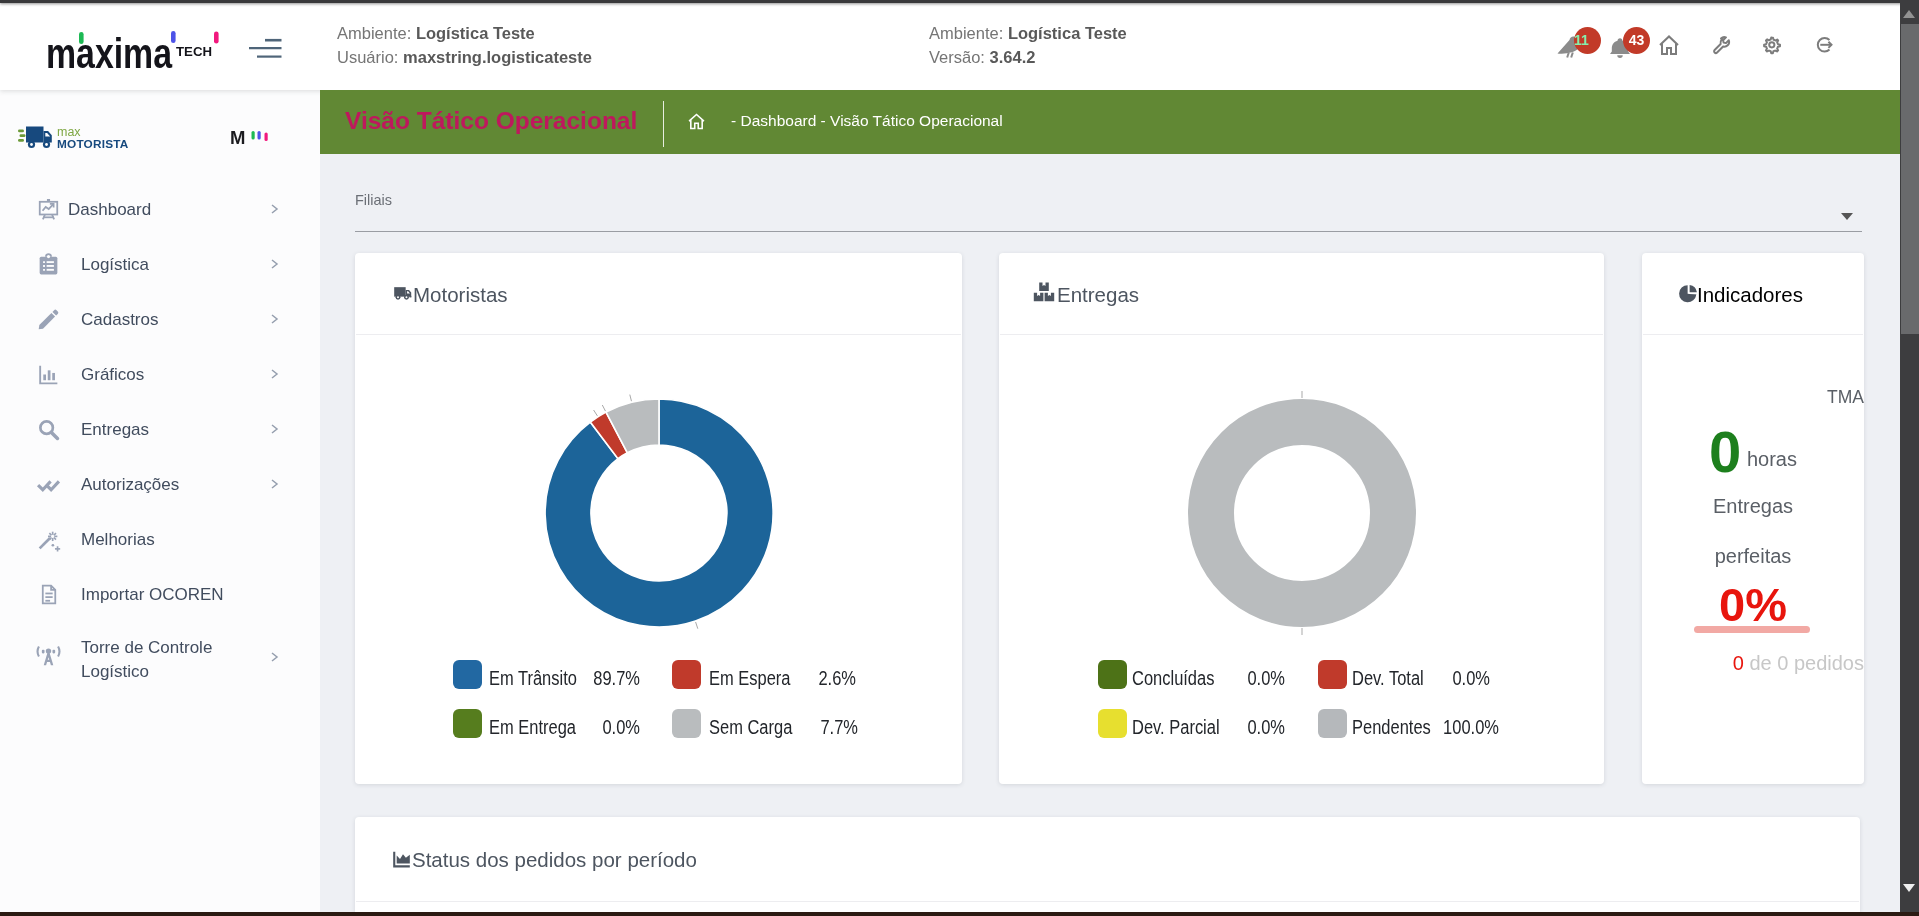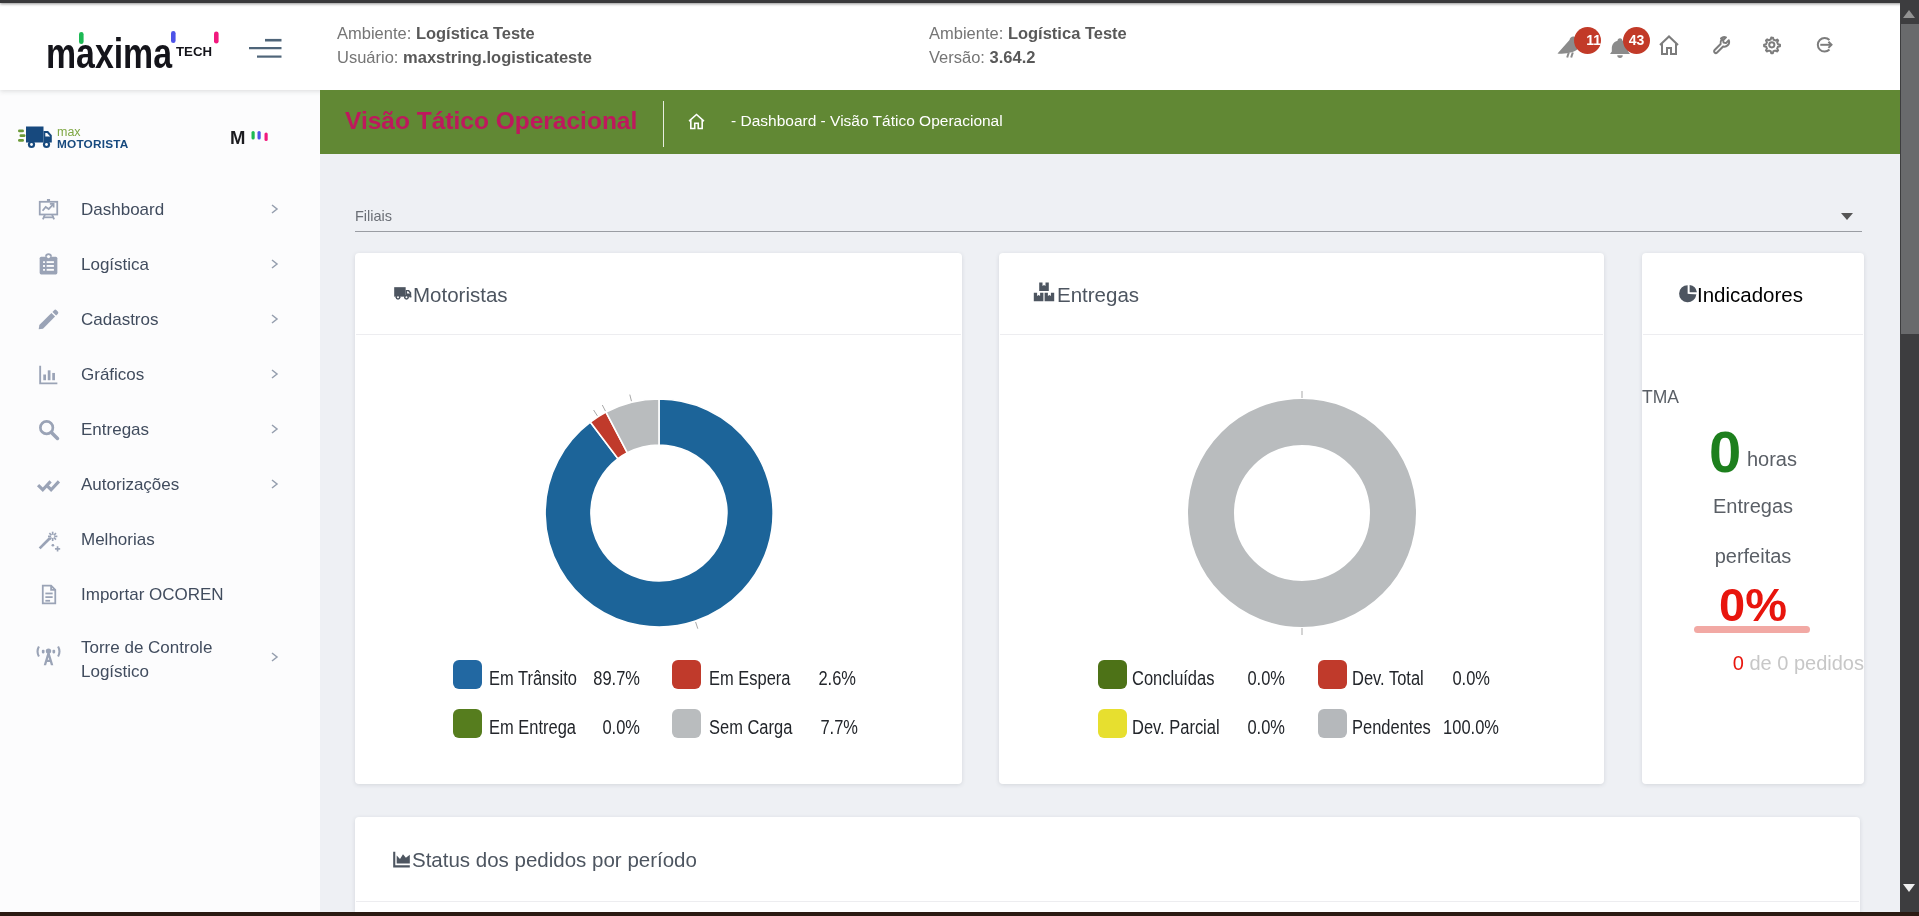--- a/index.html
+++ b/index.html
@@ -50,21 +50,21 @@
     <circle cx="228" cy="18" r="4.2"></circle>
     <path d="M228,6.5 l2,0 l0.8,3.4 a8.6,8.6 0 0 1 2.9,1.2 l3,-1.6 l1.5,1.5 l-1.6,3 a8.6,8.6 0 0 1 1.2,2.9 l3.4,0.8 l0,2.6 l-3.4,0.8 a8.6,8.6 0 0 1 -1.2,2.9 l1.6,3 l-1.8,1.8 l-3,-1.6 a8.6,8.6 0 0 1 -2.9,1.2 l-0.8,3.4 l-2.6,0 l-0.8,-3.4 a8.6,8.6 0 0 1 -2.9,-1.2 l-3,1.6 l-1.8,-1.8 l1.6,-3 a8.6,8.6 0 0 1 -1.2,-2.9 l-3.4,-0.8 l0,-2.6 l3.4,-0.8 a8.6,8.6 0 0 1 1.2,-2.9 l-1.6,-3 l1.8,-1.8 l3,1.6 a8.6,8.6 0 0 1 2.9,-1.2 l0.8,-3.4 Z" stroke-linejoin="round"></path>
   </g>
 
   <g transform="translate(81.32,2.56) scale(0.68)">
       <path d="M285.5,11 a10,10 0 1 0 0,14" fill="none" stroke="#7c7c7c" stroke-width="2.9"></path>
       <line x1="272" y1="18" x2="288" y2="18" stroke="#7c7c7c" stroke-width="2.9"></line>
       <path d="M284,13.5 L288.5,18 L284,22.5" fill="none" stroke="#7c7c7c" stroke-width="2.9"></path>
     </g>
 </svg>
-<div class="abs" style="left:1574px;top:27px;width:27px;height:27px;border-radius:50%;background:#c23a28;color:#ffffff;font-size:14px;font-weight:bold;text-align:right;line-height:27px;z-index:7">11</div>
+<div class="abs" style="left:1574px;top:27px;width:27px;height:27px;border-radius:50%;background:#c23a28;color:#86efac;font-size:14px;font-weight:bold;text-align:left;line-height:27px;z-index:7">11</div>
 <div class="abs" style="left:1623px;top:27px;width:27px;height:27px;border-radius:50%;background:#c23a28;color:#fff;font-size:14px;font-weight:bold;text-align:center;line-height:27px;z-index:7">43</div>
 
 <div class="abs" style="left:0;top:90px;width:320px;height:822px;background:#fcfcfd;z-index:4"></div>
 
 <svg class="abs" style="left:16px;top:120px;z-index:6" width="180" height="34" viewBox="0 0 180 34">
   <g fill="#6c9a38">
     <rect x="2" y="9.5" width="6" height="2.8" rx="1.4"></rect>
     <rect x="3.5" y="14.3" width="6" height="2.8" rx="1.4"></rect>
     <rect x="2" y="19" width="6" height="2.8" rx="1.4"></rect>
   </g>
@@ -91,21 +91,21 @@
       <g fill="none" stroke="#9aa3b6" stroke-width="1.7">
         <rect x="3.6" y="4.6" width="16.8" height="12.2"></rect>
         <line x1="10.5" y1="3" x2="13.5" y2="3" stroke-width="2.2"></line>
         <polyline points="6.3,13.2 9.3,9.6 12.2,11.6 16.6,6.8"></polyline>
         <polyline points="13.3,6.5 16.9,6.5 16.9,10.1"></polyline>
         <line x1="8.6" y1="16.8" x2="6.6" y2="21.4"></line>
         <line x1="15.4" y1="16.8" x2="17.4" y2="21.4"></line>
         <line x1="6.9" y1="19.5" x2="17.1" y2="19.5"></line>
       </g>
     </svg>
-<div class="abs" style="left:81px;top:200px;z-index:6">Dashboard</div>
+<div class="abs" style="left:68px;top:200px;z-index:6">Dashboard</div>
     <svg class="abs ch" style="left:268px;top:203px" width="12" height="12" viewBox="0 0 12 12">
       <polyline points="4,2 9,6 4,10" fill="none" stroke="#959eae" stroke-width="1.5"></polyline>
     </svg>
 
 <svg class="abs mi" style="left:36px;top:252px" width="25" height="25" viewBox="0 0 24 24">
       <g fill="#9aa3b6">
         <path d="M5,4.5 h14 a1.5,1.5 0 0 1 1.5,1.5 v14 a1.5,1.5 0 0 1 -1.5,1.5 h-14 a1.5,1.5 0 0 1 -1.5,-1.5 v-14 a1.5,1.5 0 0 1 1.5,-1.5 Z"></path>
         <path d="M12,1.2 a3.3,3.3 0 0 1 3.3,3.3 l-6.6,0 a3.3,3.3 0 0 1 3.3,-3.3 Z"></path>
       </g>
       <circle cx="12" cy="4.4" r="1.5" fill="#fcfcfd"></circle>
@@ -219,21 +219,21 @@
 </div>
 
 <div class="abs" style="left:320px;top:90px;width:1580px;height:64px;background:#618834;z-index:5"></div>
 <div class="abs" style="left:345px;top:107px;font-size:24.5px;font-weight:bold;color:#be185d;z-index:6">Visão Tático Operacional</div>
 <div class="abs" style="left:663px;top:101px;width:1px;height:46px;background:rgba(255,255,255,.85);z-index:6"></div>
 <svg class="abs" style="left:686px;top:111px;z-index:6" width="21" height="21" viewBox="0 0 24 24">
     <path d="M3.5,11.5 L12,4 L20.5,11.5 M5.5,10 L5.5,20 L10,20 L10,14 L14,14 L14,20 L18.5,20 L18.5,10" fill="none" stroke="#fff" stroke-width="1.8"></path>
   </svg>
 <div class="abs" style="left:731px;top:112px;font-size:15.5px;color:#fff;z-index:6">- Dashboard - Visão Tático Operacional</div>
 
-<div class="abs" style="left:355px;top:208px;font-size:14.5px;color:#6b6f76;z-index:6">Filiais</div>
+<div class="abs" style="left:355px;top:192px;font-size:14.5px;color:#6b6f76;z-index:6">Filiais</div>
 <div class="abs" style="left:355px;top:231px;width:1507px;height:1px;background:#9a9da3;z-index:6"></div>
 <div class="abs" style="left:1841px;top:213px;width:0;height:0;border-left:6px solid transparent;border-right:6px solid transparent;border-top:7px solid #555;z-index:6"></div>
 
 <div class="abs" style="left:355px;top:253px;width:607px;height:531px;background:#fff;border-radius:4px;box-shadow:0 1px 4px rgba(40,50,60,.13);z-index:5"></div>
 <svg class="abs" style="left:393px;top:284px;z-index:6" width="19" height="19" viewBox="0 0 24 24">
     <g fill="#4d5560">
       <path d="M1.5,4 h14.5 v12 h-14.5 Z"></path>
       <path d="M16,7.5 h4.2 l2.8,3.2 v5.3 h-7 Z M17.8,9.3 v2.6 h3.6 l-2.3,-2.6 Z" fill-rule="evenodd"></path>
       <path d="M20.8,15 h2.4 v2 h-2.4 Z"></path>
       <circle cx="6.3" cy="16.8" r="3.1"></circle>
@@ -301,21 +301,21 @@
 <div class="abs" style="left:1642px;top:253px;width:222px;height:531px;background:#fff;border-radius:4px;box-shadow:0 1px 4px rgba(40,50,60,.13);z-index:5"></div>
 <svg class="abs" style="left:1678px;top:283px;z-index:6" width="21" height="21" viewBox="0 0 24 24">
     <g fill="#4d5560">
       <path d="M11,2.5 A9.8,9.8 0 1 0 20.8,13.3 L11,12.2 Z"></path>
       <path d="M13.3,2.3 A9.8,9.8 0 0 1 21.6,10.6 L13.3,10.6 Z"></path>
       <path d="M14.1,13 h7 l-3.5,5.6 Z"></path>
     </g>
   </svg>
 <div class="abs" style="left:1697px;top:283px;font-size:20.5px;color:#000000;z-index:6">Indicadores</div>
 <div class="abs" style="left:1643px;top:334px;width:220px;height:1px;background:#ededf0;z-index:6"></div>
-<div class="abs" style="left:1642px;top:387px;width:222px;text-align:left;font-size:17.5px;color:#5a5f66;z-index:6">TMA</div>
+<div class="abs" style="left:1642px;top:387px;width:222px;text-align:right;font-size:17.5px;color:#5a5f66;z-index:6">TMA</div>
 <div class="abs" style="left:1642px;top:418px;width:222px;text-align:center;z-index:6;color:#5a5f66"><span style="font-size:58px;font-weight:bold;color:#1d7f1d;vertical-align:-6px">0</span><span style="font-size:20px"> horas</span></div>
 <div class="abs" style="left:1642px;top:495px;width:222px;text-align:center;font-size:20px;color:#5a5f66;z-index:6">Entregas</div>
 <div class="abs" style="left:1642px;top:545px;width:222px;text-align:center;font-size:20px;color:#5a5f66;z-index:6">perfeitas</div>
 <div class="abs" style="left:1642px;top:577px;width:222px;text-align:center;font-size:47px;font-weight:bold;color:#e8150d;z-index:6">0%</div>
 <div class="abs" style="left:1694px;top:626px;width:116px;height:7px;border-radius:3.5px;background:#f2a9a4;z-index:6"></div>
 <div class="abs" style="left:1642px;top:652px;width:222px;text-align:right;font-size:20px;color:#c7c7c7;z-index:6"><span style="color:#e8150d">0</span> de 0 pedidos</div>
 
 <div class="abs" style="left:355px;top:817px;width:1505px;height:95px;background:#fff;border-radius:4px 4px 0 0;box-shadow:0 1px 4px rgba(40,50,60,.13);z-index:5"></div>
 <svg class="abs" style="left:391px;top:849px;z-index:6" width="21" height="21" viewBox="0 0 24 24">
     <g fill="#4d5560">

